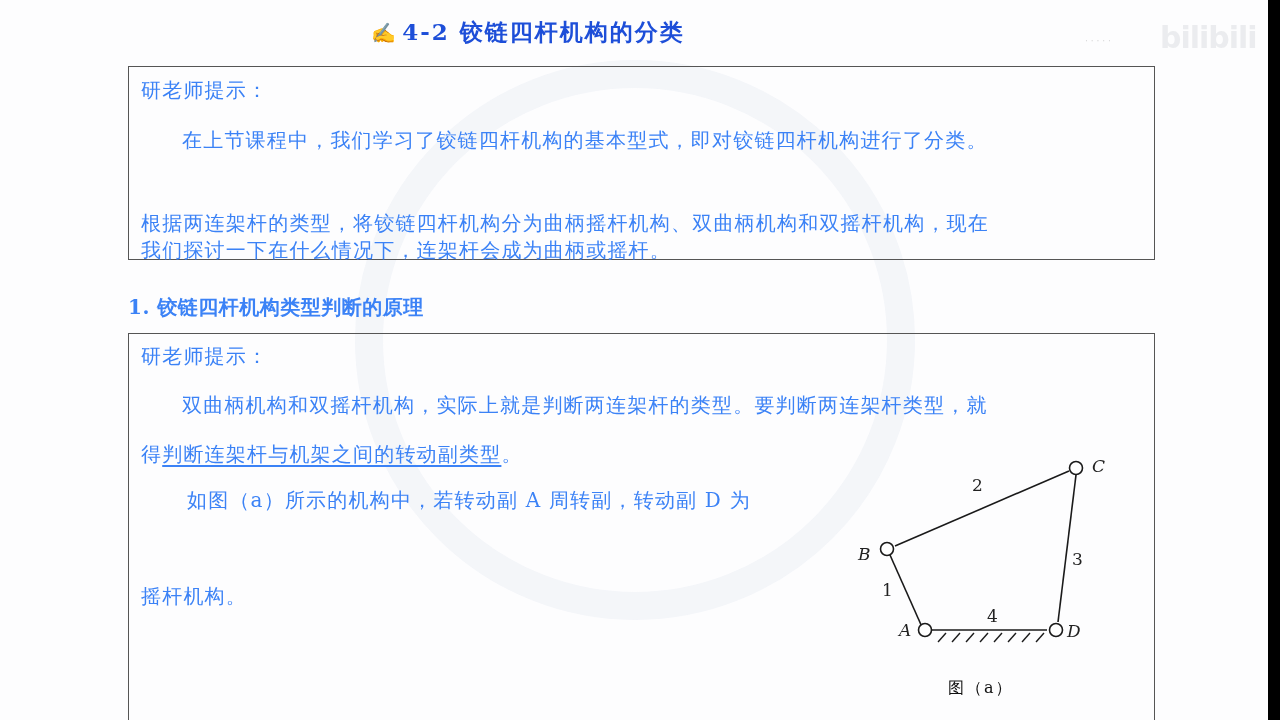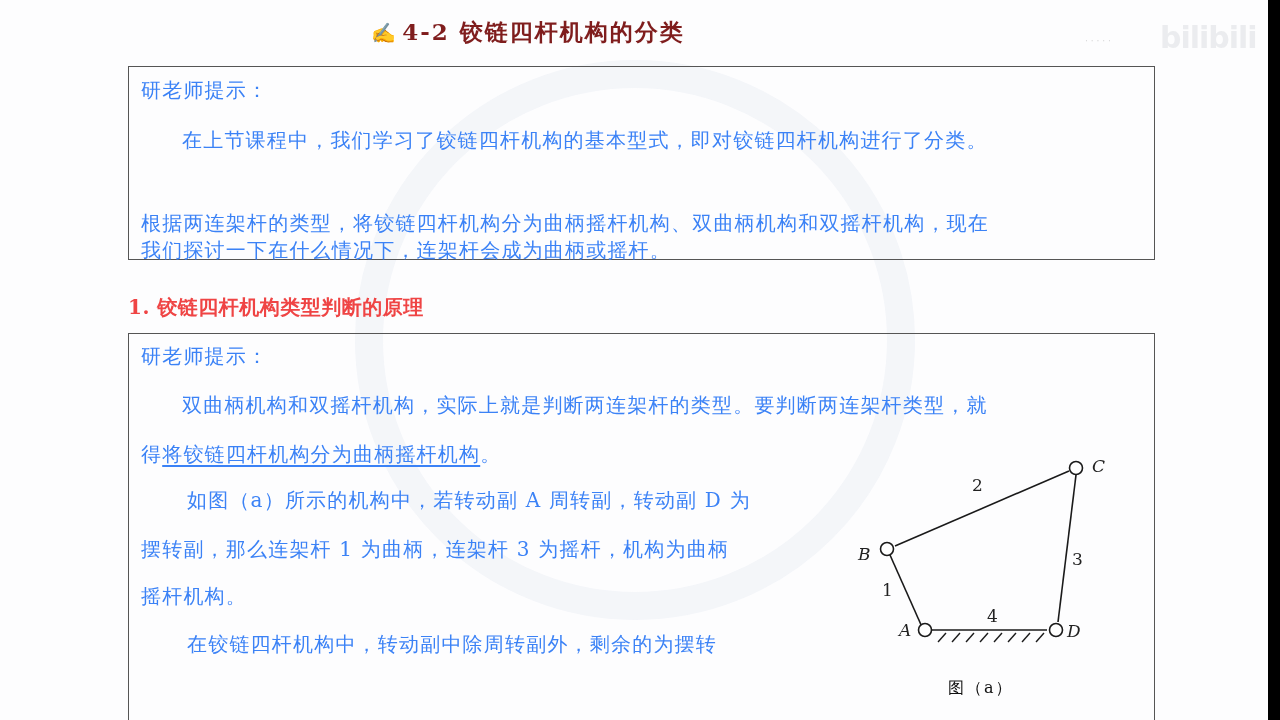--- a/index.html
+++ b/index.html
@@ -21,39 +21,39 @@
     position: absolute; left: 1160px; top: 20px; font-family: "DejaVu Sans", sans-serif;
     font-size: 30px; font-weight: bold; color: rgba(220,222,226,0.55); letter-spacing: -1px;
   }
   .watermark-small {
     position: absolute; left: 1085px; top: 36px; font-family: "DejaVu Sans", sans-serif;
     font-size: 9px; color: rgba(200,200,200,0.7);
   }
 
   .title {
     position: absolute; left: 0; top: 17px; width: 1056px; text-align: center;
-    font-size: 23px; font-weight: bold; letter-spacing: 2px; color: #7f1d1d;
+    font-size: 23px; font-weight: bold; letter-spacing: 2px; color: #1d4ed8;
   }
   .title .pen-icon { font-weight: normal; font-size: 20px; margin-right: 4px; }
 
   .box {
     position: absolute; border: 1.5px solid #555; background: transparent; box-sizing: border-box;
   }
   .box1 { left: 128px; top: 66px; width: 1027px; height: 194px; }
   .box2 { left: 128px; top: 333px; width: 1027px; height: 400px; }
 
   .line {
     position: absolute; font-size: 20px; line-height: 28px; white-space: nowrap; color: #3b82f6;
     font-family: "DejaVu Serif", "Liberation Serif", serif; letter-spacing: 1.2px;
   }
   .hint-label { left: 12px; }
   .u { text-decoration: underline; text-underline-offset: 4px; }
 
   .section-heading {
-    position: absolute; left: 128px; top: 294px; font-size: 20px; font-weight: bold; color: #ef4444;
+    position: absolute; left: 128px; top: 294px; font-size: 20px; font-weight: bold; color: #3b82f6;
     letter-spacing: 0.5px;
   }
 
   .figure { position: absolute; left: 840px; top: 445px; width: 280px; height: 275px; }
   .figure svg { position: absolute; left: 0; top: 0; }
   .fig-label {
     position: absolute; font-family: "DejaVu Serif", "Liberation Serif", serif; font-size: 17px; color: #222;
   }
   .fig-label.it { font-style: italic; }
   .fig-caption {
@@ -79,26 +79,24 @@
     <div class="line" style="left:12px; top:105px;margin-top:37px;">根据两连架杆的类型，将铰链四杆机构分为曲柄摇杆机构、双曲柄机构和双摇杆机构，现在</div>
     <div class="line" style="left:12px; top:169px;">我们探讨一下在什么情况下，连架杆会成为曲柄或摇杆。</div>
   </div>
 
   <div class="section-heading">1. 铰链四杆机构类型判断的原理</div>
 
   <div class="box box2">
     <div class="line hint-label" style="top:8px;">研老师提示：</div>
     <div class="line" style="left:53px; top:57px;">双曲柄机构和双摇杆机构，实际上就是判断两连架杆的类型。要判断两连架杆类型，就</div>
     <div class="line" style="left:12px; top:106px;">
-      <span>得</span><span class="u">将铰链四杆机构分为曲柄摇杆机构</span><span>。</span>
+      <span>得</span><span class="u">判断连架杆与机架之间的转动副类型</span><span>。</span>
     </div>
     <div class="line" style="left:58px; top:152px;">如图（a）所示的机构中，若转动副 A 周转副，转动副 D 为</div>
-    <div class="line" style="left:12px; top:201px;">摆转副，那么连架杆 1 为曲柄，连架杆 3 为摇杆，机构为曲柄</div>
     <div class="line" style="left:12px; top:250px;font-family:Liberation Mono, monospace;">摇杆机构。</div>
-    <div class="line" style="left:58px; top:296px;">在铰链四杆机构中，转动副中除周转副外，剩余的为摆转</div>
   </div>
 
   <div class="figure">
     <svg width="280" height="275" viewBox="0 0 280 275">
       <g stroke="#1a1a1a" stroke-width="1.6" fill="none">
 
         <line x1="82" y1="182" x2="50" y2="110"></line>
 
         <line x1="55" y1="101" x2="229" y2="26"></line>
 

